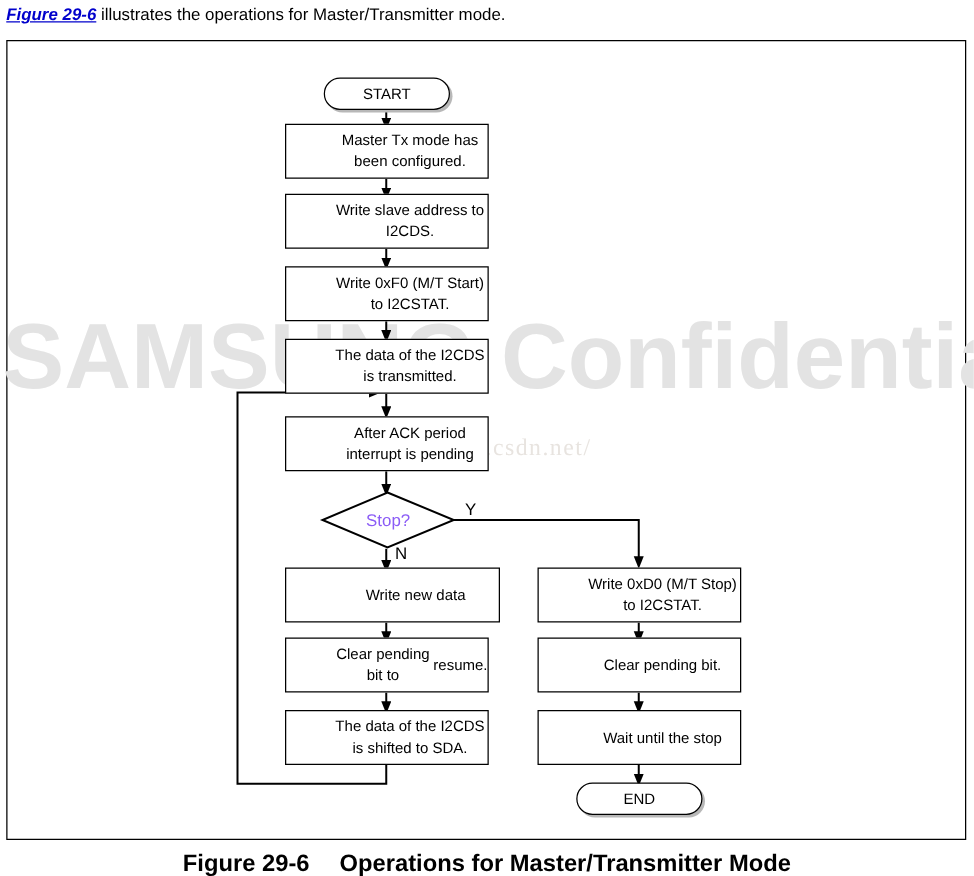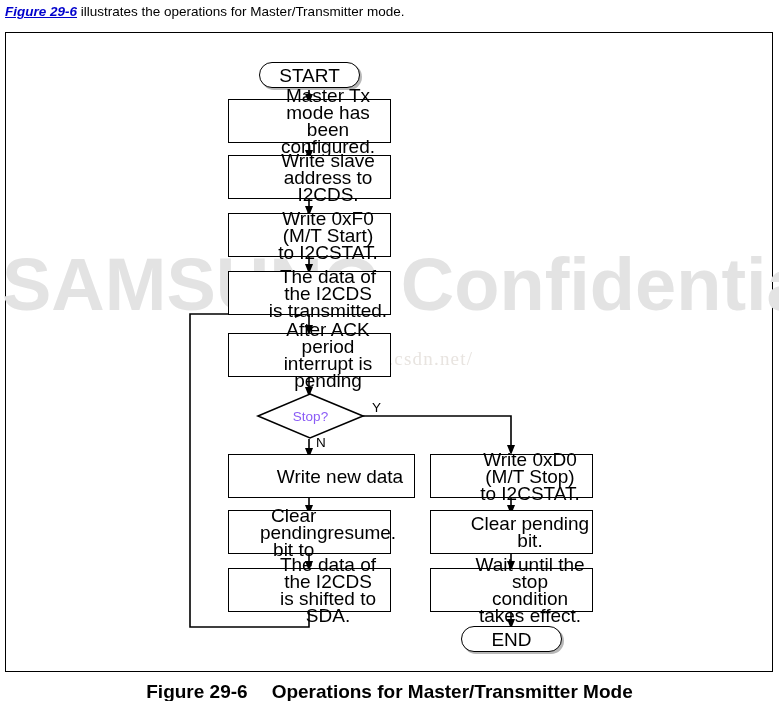--- a/index.html
+++ b/index.html
@@ -87,21 +87,21 @@
 
   
   .node {
     position: absolute;
     box-sizing: border-box;
     z-index: 4;
     display: flex;
     align-items: center;
     justify-content: center;
     text-align: center;
-    font-size: 19px;
+    font-size: 12px;
     line-height: 17px;
     color: #000;
     background: #ffffff;
     font-family: "Liberation Sans", sans-serif;
   }
   .box {
     border: 1.5px solid #000000;
     padding-left: 37px;
   }
   .terminal {
@@ -234,21 +234,21 @@
   <span class="diamond-label">Stop?</span>
 </div>
 
 <div class="branch-label" style="left:372px; top:400px;">
   <span>Y</span>
 </div>
 <div class="branch-label" style="left:316px; top:435px;">
   <span>N</span>
 </div>
 
-<div class="node box" style="left:228px; top:454px; width:187px; height:44px; flex-direction:column;">
+<div class="node box" style="left:228px; top:454px; width:172px; height:44px; flex-direction:column;">
   <span>Write new data</span>
 </div>
 
 <div class="node box" style="left:228px; top:510px; width:163px; height:44px; flex-direction:row;">
   <span>Clear pending bit to</span>
   <span>resume.</span>
 </div>
 
 <div class="node box" style="left:228px; top:568px; width:163px; height:44px; flex-direction:column;">
   <span>The data of the I2CDS</span>
@@ -259,21 +259,20 @@
   <span>Write 0xD0 (M/T Stop)</span>
   <span>to I2CSTAT.</span>
 </div>
 
 <div class="node box" style="left:430px; top:510px; width:163px; height:44px;">
   <span>Clear pending bit.</span>
 </div>
 
 <div class="node box" style="left:430px; top:568px; width:163px; height:44px; flex-direction:column;">
   <span>Wait until the stop</span>
-  <span>condition takes effect.</span>
 </div>
 
 <div class="node terminal shadowed" style="left:461px; top:626px; width:101px; height:26px;">
   <span>END</span>
 </div>
 
 <div id="figure-caption">
   <span id="caption-num">Figure 29-6</span><span>Operations for Master/Transmitter Mode</span>
 </div>
 

